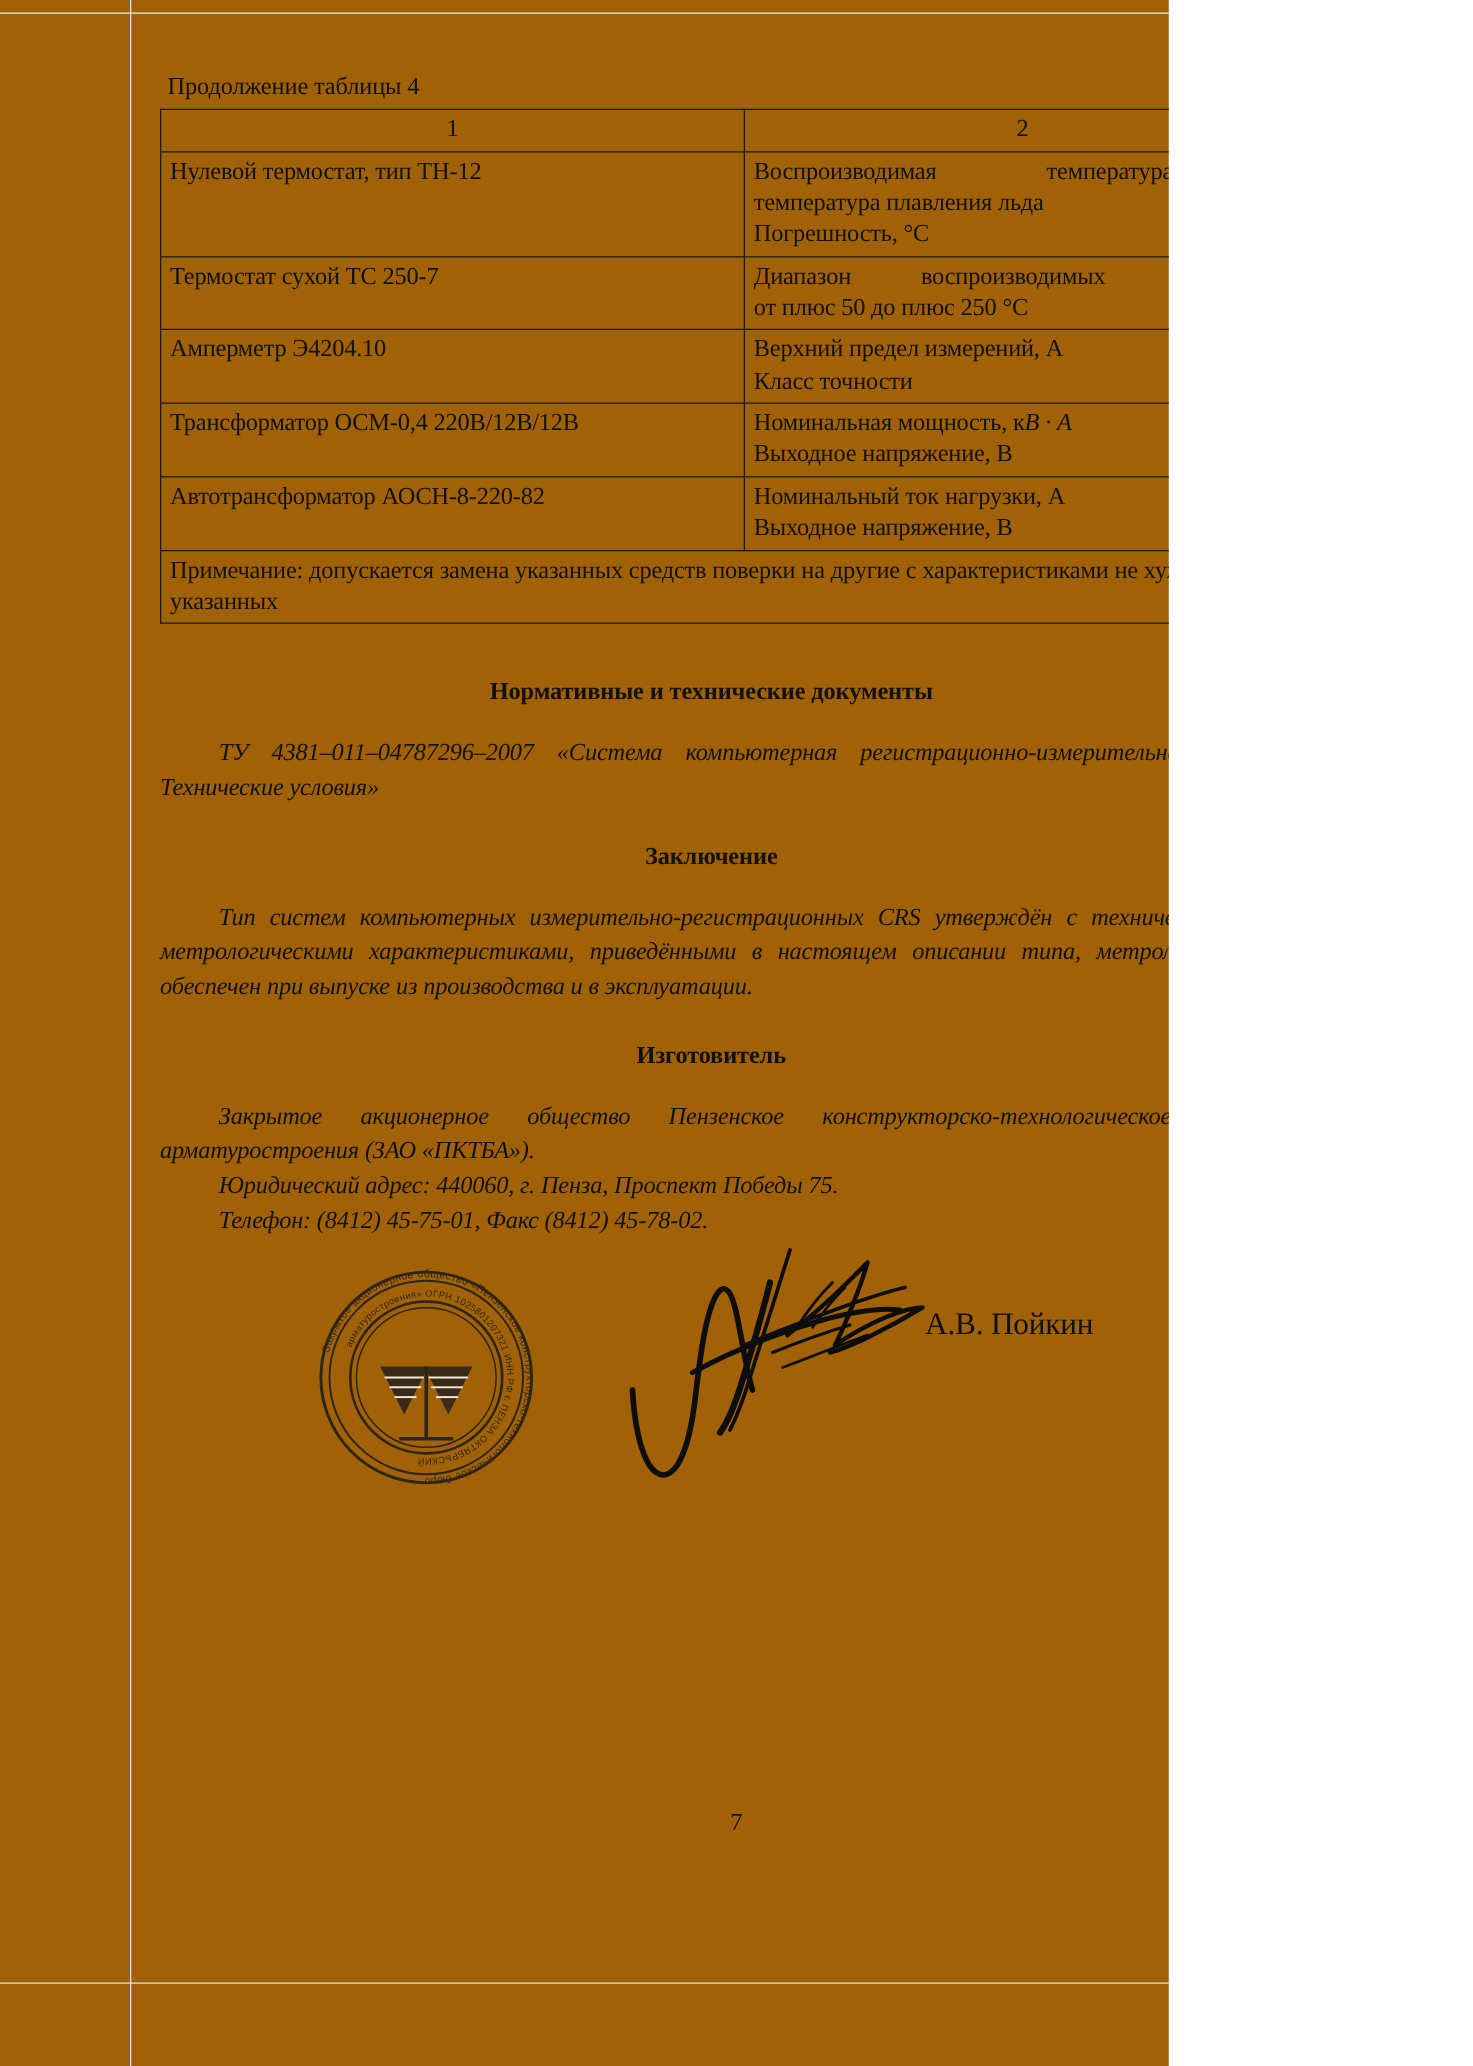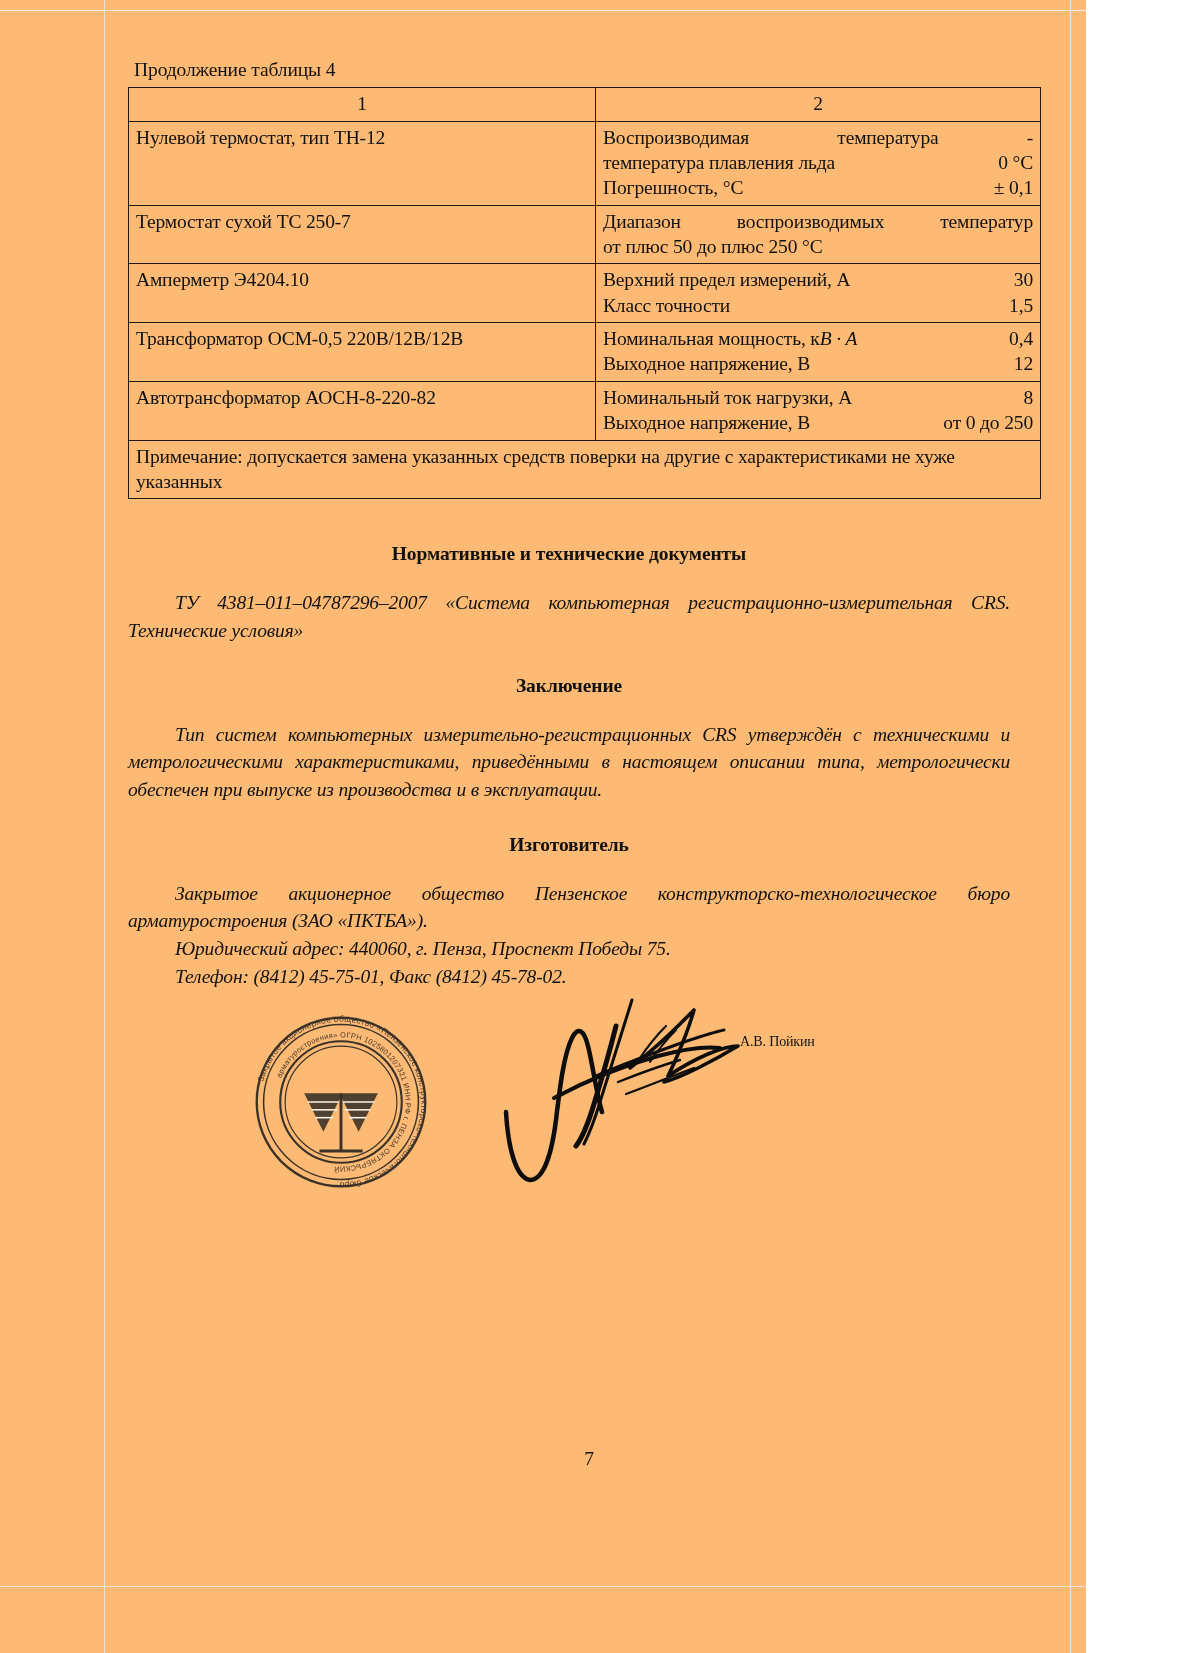--- a/index.html
+++ b/index.html
@@ -2,23 +2,23 @@
 <html><head>
 <meta charset="utf-8">
 <style>
   html, body {
     margin: 0;
     padding: 0;
     background: #ffffff;
   }
   .page {
     position: relative;
-    width: 1086px;
+    width: 935px;
     height: 1653px;
-    background: #fdba74;
+    background: #a16207;
     overflow: hidden;
     font-family: "Liberation Serif", "DejaVu Serif", serif;
     color: #111111;
   }
   
   .scan-edge {
     position: absolute;
     background: #d8d8d8;
   }
   .scan-edge.left  { left: 104px;  top: 0;   width: 1px; height: 1653px; background:#e2e2e2;}
@@ -111,22 +111,22 @@
     left: 158px;
     top: 38px;
     font-size: 19.5px;
     line-height: 1.45;
     letter-spacing: -0.15px;
     z-index: 3;
   }
   .sig-name {
     position: absolute;
     left: 612px;
-    top: 44px;
-    font-size: 14px;
+    top: 56px;
+    font-size: 25px;
     letter-spacing: -0.15px;
     z-index: 3;
   }
   .stamp {
     position: absolute;
     left: 115px;
     top: 14px;
     width: 196px;
     height: 196px;
     z-index: 1;
@@ -212,21 +212,21 @@
               <span class="v">30</span>
             </div>
             <div class="kv">
               <span class="k">Класс точности</span>
               <span class="v">1,5</span>
             </div>
           </td>
         </tr>
 
         <tr>
-          <td class="col1">Трансформатор ОСМ-0,5 220В/12В/12В</td>
+          <td class="col1">Трансформатор ОСМ-0,4 220В/12В/12В</td>
           <td class="col2">
             <div class="kv">
               <span class="k"><span>Номинальная мощность, к</span><span class="ital">В · А</span></span>
               <span class="v">0,4</span>
             </div>
             <div class="kv">
               <span class="k">Выходное напряжение, В</span>
               <span class="v">12</span>
             </div>
           </td>

